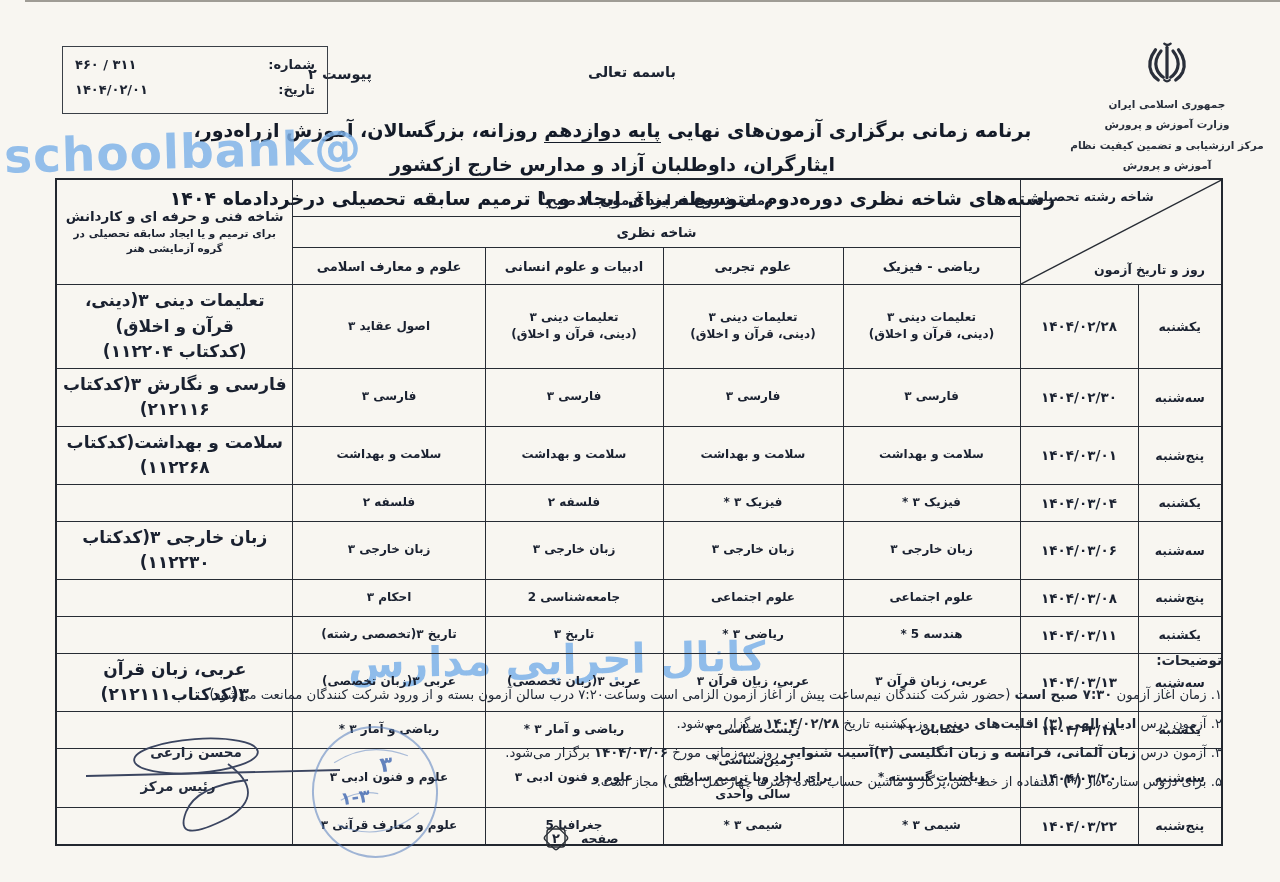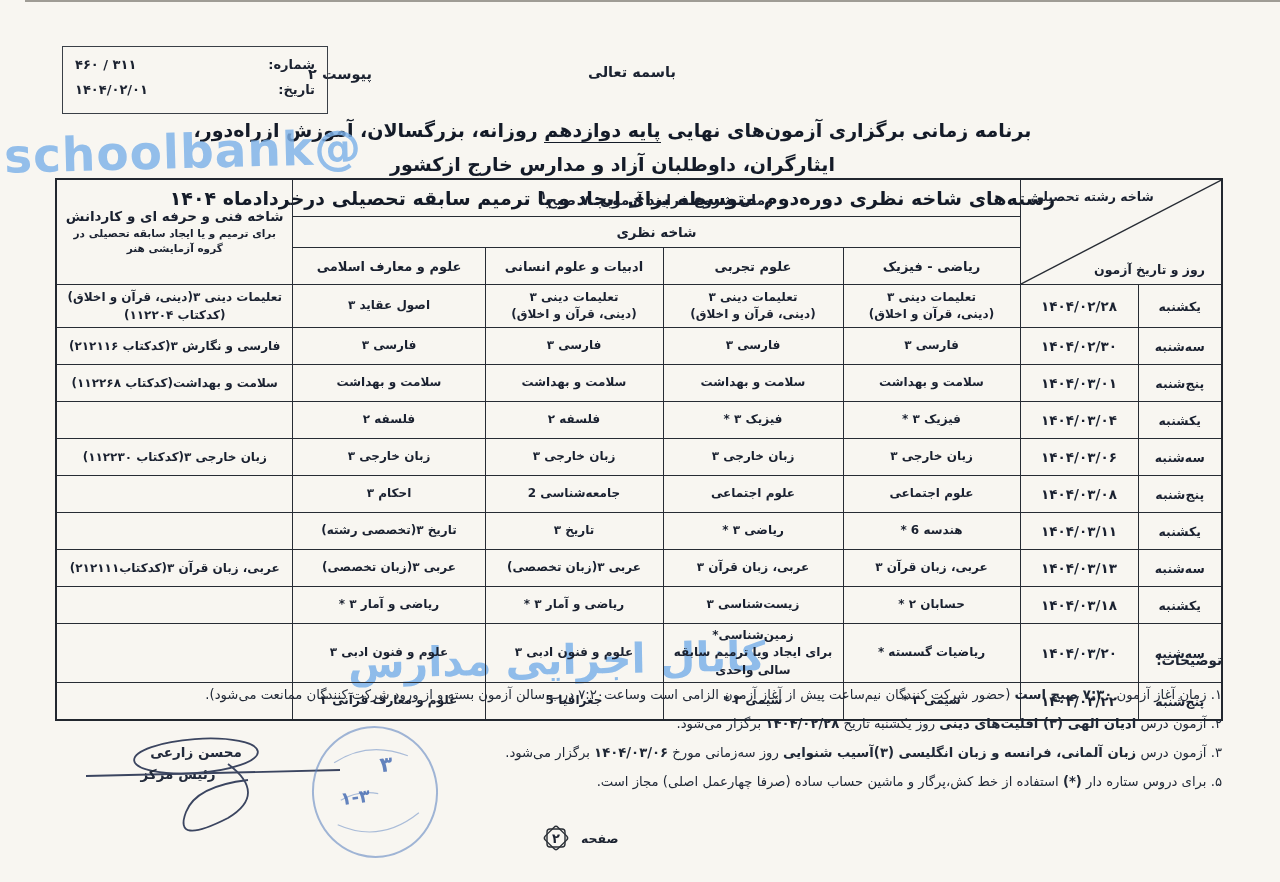--- a/index.html
+++ b/index.html
@@ -38,37 +38,37 @@
   table.sched{border:2.5px solid #22272f;}
   th.h-time{font-size:14px;height:30px;}
   th.h-branch{font-size:13.5px;height:24px;margin-top:29px;}
   th.h-col{font-size:13px;height:30px;}
   th.h-fanni{font-size:13.5px;line-height:1.4;padding:4px 6px;}
   .fanni-sub{display:block;font-size:10.5px;font-weight:600;line-height:1.5;}
   td.c-day{font-size:12.5px;}
   td.c-date{font-size:13.5px;}
   td.c-date span{direction:ltr;unicode-bidi:embed;}
   td.c-sub{font-size:12px;white-space:pre-line;line-height:1.45;height:30px;}
-  td.c-fanni{font-size:12px;white-space:pre-line;line-height:1.5;}
+  td.c-fanni{font-size:17px;white-space:pre-line;line-height:1.5;}
   th.corner{position:relative;padding:0;}
   .corner-top{position:absolute;top:9px;left:10px;font-size:12.5px;}
   .corner-bottom{position:absolute;bottom:7px;right:16px;font-size:12.5px;}
   .diag{position:absolute;inset:0;width:100%;height:100%;}
 
   
   .notes{position:absolute;top:652px;right:58px;left:54px;text-align:right;color:#202836;}
   .notes-heading{font-weight:700;font-size:13.5px;margin-bottom:17px;}
   .note-line{font-size:13.2px;font-weight:500;line-height:1.55;margin-bottom:8.5px;white-space:nowrap;}
   .note-line b{font-weight:800;}
 
   
   .sig{position:absolute;top:734px;left:78px;width:280px;height:140px;}
   .sig-name{position:absolute;top:10px;left:48px;width:140px;text-align:center;
             font-weight:700;font-size:13.5px;color:#232b3c;}
-  .sig-role{position:absolute;top:32px;left:40px;width:120px;text-align:center;
+  .sig-role{position:absolute;top:44px;left:40px;width:120px;text-align:center;
             font-weight:700;font-size:13.5px;color:#232b3c;}
   .sig svg{position:absolute;top:0;left:0;}
   .stamp{position:absolute;top:726px;left:312px;width:122px;height:128px;border-radius:50%;
          border:2px solid rgba(85,125,190,.55);transform:rotate(-7deg);color:#4a6fb5;}
   .stamp-v1{position:absolute;top:26px;right:40px;font-size:21px;font-weight:700;opacity:.85;}
   .stamp-v2{position:absolute;top:56px;left:26px;font-size:18px;font-weight:700;direction:ltr;opacity:.85;}
   .stamp svg{position:absolute;inset:0;width:100%;height:100%;opacity:.5;}
 
   
   .page-marker{position:absolute;top:820px;left:538px;display:flex;align-items:center;gap:7px;}
@@ -77,20 +77,35 @@
   .page-star svg{position:absolute;inset:0;}
   .page-star .pnum{position:absolute;inset:0;display:flex;align-items:center;justify-content:center;
                    font-size:13px;font-weight:700;}
 </style>
 </head>
 <body>
 
 <div class="page">
   <div class="scan-edge"></div>
 
+  <div class="emblem-block">
+    <svg width="46" height="46" viewBox="0 0 100 100" fill="none" stroke="#2a2f3a" stroke-width="7" stroke-linecap="round">
+      <path d="M50 16 V82"></path>
+      <path d="M44 8 Q51 14 58 8" stroke-width="5"></path>
+      <path d="M37 24 Q22 42 27 61 Q31 74 42 81"></path>
+      <path d="M63 24 Q78 42 73 61 Q69 74 58 81"></path>
+      <path d="M25 21 Q6 46 16 70 Q21 80 31 87"></path>
+      <path d="M75 21 Q94 46 84 70 Q79 80 69 87"></path>
+      <path d="M44 87 Q50 93 56 87" stroke-width="5"></path>
+    </svg>
+    <div class="org-line">جمهوری اسلامی ایران</div>
+    <div class="org-line">وزارت آموزش و پرورش</div>
+    <div class="org-line">مرکز ارزشیابی و تضمین کیفیت نظام</div>
+    <div class="org-line">آموزش و پرورش</div>
+  </div>
 
   <div class="bismillah">باسمه تعالی</div>
   <div class="attachment">پیوست ۲</div>
   <div class="num-box">
     <div class="num-row">
       <span>شماره:</span>
       <span class="num-val">۴۶۰ / ۳۱۱</span>
     </div>
     <div class="num-row">
       <span>تاریخ:</span>
@@ -196,21 +211,21 @@
         <td class="c-date"><span dir="ltr">۱۴۰۴/۰۳/۰۸</span></td>
         <td class="c-sub">علوم اجتماعی</td>
         <td class="c-sub">علوم اجتماعی</td>
         <td class="c-sub">جامعه‌شناسی 2</td>
         <td class="c-sub">احکام ۳</td>
         <td class="c-fanni"></td>
       </tr>
       <tr>
         <td class="c-day">یکشنبه</td>
         <td class="c-date"><span dir="ltr">۱۴۰۴/۰۳/۱۱</span></td>
-        <td class="c-sub">هندسه 6 *</td>
+        <td class="c-sub">هندسه 5 *</td>
         <td class="c-sub">ریاضی ۳ *</td>
         <td class="c-sub">تاریخ ۳</td>
         <td class="c-sub">تاریخ ۳(تخصصی رشته)</td>
         <td class="c-fanni"></td>
       </tr>
       <tr>
         <td class="c-day">سه‌شنبه</td>
         <td class="c-date"><span dir="ltr">۱۴۰۴/۰۳/۱۳</span></td>
         <td class="c-sub">عربی، زبان قرآن ۳</td>
         <td class="c-sub">عربی، زبان قرآن ۳</td>

